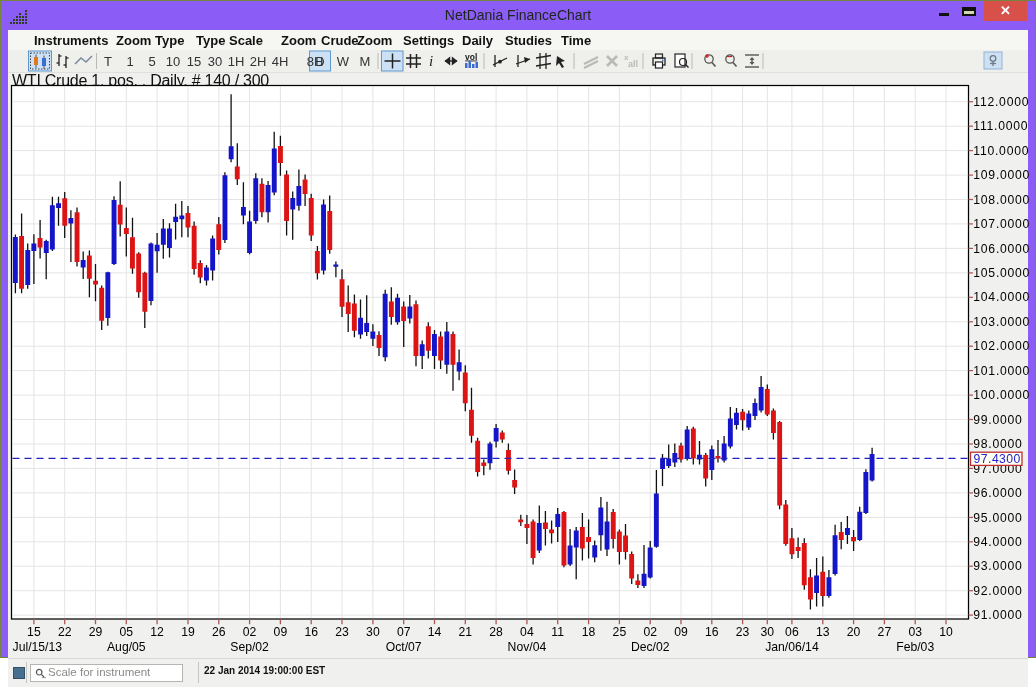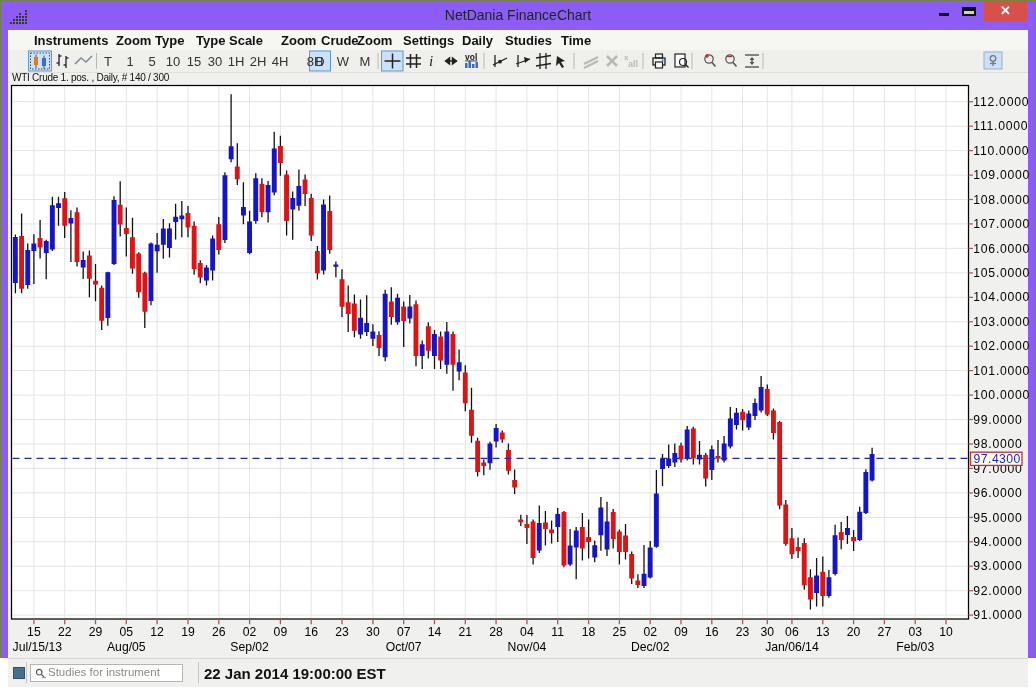--- a/index.html
+++ b/index.html
@@ -9,27 +9,27 @@
 #title{position:absolute;left:0;right:0;top:7px;text-align:center;font-size:14px;color:#1c261c;}
 #appicon{position:absolute;left:10px;top:8px;width:17px;height:16px;}
 #btnmin{position:absolute;left:939px;top:13px;width:10px;height:2.5px;background:#111;}
 #btnmax{position:absolute;left:962px;top:7px;width:10px;height:5px;border:2px solid #111;background:#cfd8ae;}
 #btnmax:before{content:"";position:absolute;left:0;top:0;width:12px;height:2px;background:#111;}
 #btnclose{position:absolute;left:984px;top:1px;width:43px;height:19.5px;background:#d8504a;color:#fff;text-align:center;font-size:13px;font-weight:bold;line-height:19px;}
 #menubar{position:absolute;left:8px;top:30px;width:1020px;height:20px;background:#f6f6f3;}
 .mi{position:absolute;top:3px;font-size:13px;font-weight:bold;color:#111;}
 #toolbar{position:absolute;left:8px;top:50px;width:1020px;height:22px;background:#efefec;border-bottom:1px solid #e0e0dc;}
 .tf{position:absolute;top:4px;font-size:13px;color:#333;transform:translateX(-50%);}
-#wtilabel{position:absolute;left:12px;top:72px;font-size:10px;letter-spacing:-0.25px;color:#111;}
+#wtilabel{position:absolute;left:12px;top:72px;font-size:16px;letter-spacing:-0.25px;color:#111;}
 #statusbar{position:absolute;left:8px;top:658px;width:1020px;height:28px;background:#f0f0ee;border-top:1px solid #d8d8d4;}
 #sqicon{position:absolute;left:5px;top:8px;width:10px;height:10px;background:#48708e;border:1px solid #33506b;}
 .ssep{position:absolute;top:3px;width:1px;height:21px;background:#c5c5c1;}
 #searchbox{position:absolute;left:22px;top:5px;width:151px;height:16px;background:#fff;border:1px solid #b5b5b1;}
 #searchtxt{position:absolute;left:40px;top:7px;font-size:11.5px;color:#8a8a86;}
-#timetxt{position:absolute;left:196px;top:6px;font-size:15px;font-weight:bold;color:#111;}
+#timetxt{position:absolute;left:196px;top:6px;font-size:10px;font-weight:bold;color:#111;}
 </style></head>
 <body>
 <div id="win">
  <div id="titlebar">
   <svg id="appicon" viewBox="0 0 17 16">
         <g fill="#2e3c20">
           <rect x="0" y="14" width="2" height="2"></rect>
           <rect x="3" y="14" width="2" height="2"></rect>
           <rect x="3" y="11" width="2" height="2"></rect>
           <rect x="6" y="14" width="2" height="2"></rect>
@@ -380,16 +380,16 @@
  <div id="statusbar">
   <div id="sqicon"></div>
   <div class="ssep" style="left:18px"></div>
   <div id="searchbox"></div>
   <svg style="position:absolute;left:27px;top:9px" width="11" height="11" viewBox="0 0 11 11">
         <circle cx="4.2" cy="4.2" r="2.8" fill="none" stroke="#555" stroke-width="1.2"></circle>
         <line x1="6.3" y1="6.3" x2="9" y2="9" stroke="#555" stroke-width="1.2"></line>
         <circle cx="8" cy="9.6" r="0.7" fill="#555"></circle>
         <circle cx="10" cy="9.6" r="0.7" fill="#555"></circle>
       </svg>
-  <div id="searchtxt">Studies for instrument</div>
+  <div id="searchtxt">Scale for instrument</div>
   <div class="ssep" style="left:190px"></div>
   <div id="timetxt">22 Jan 2014 19:00:00 EST</div>
  </div>
 </div>
 </body></html>

